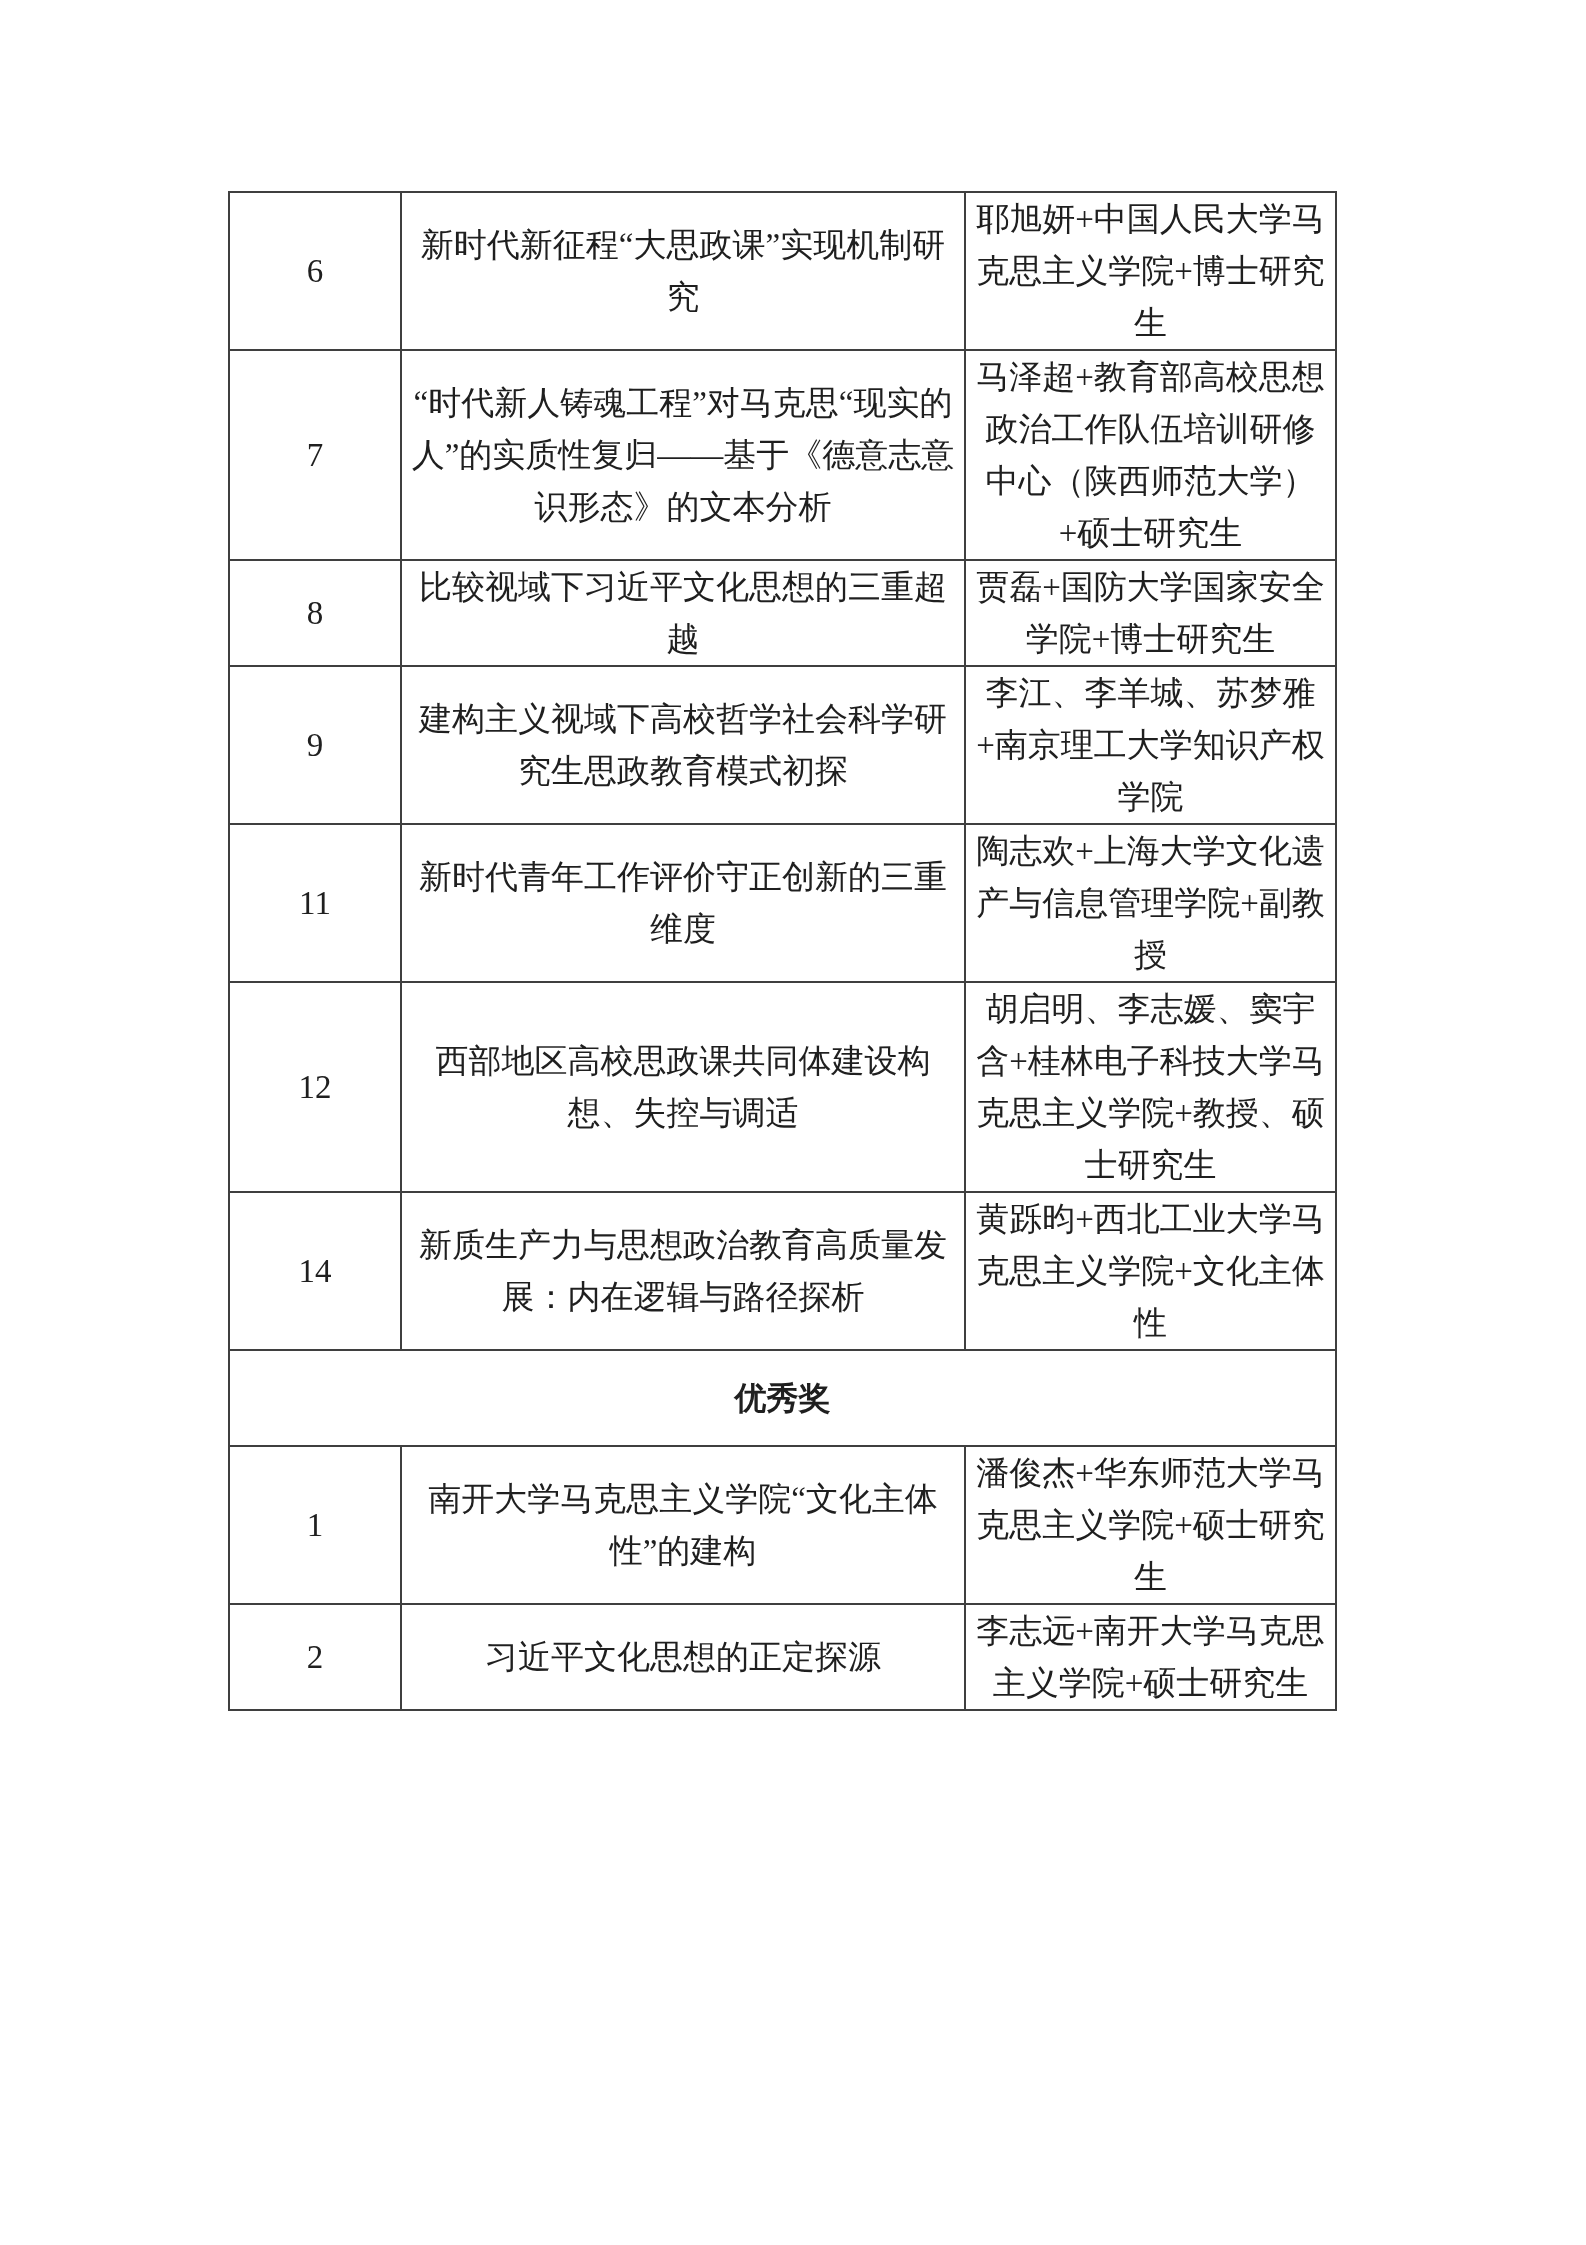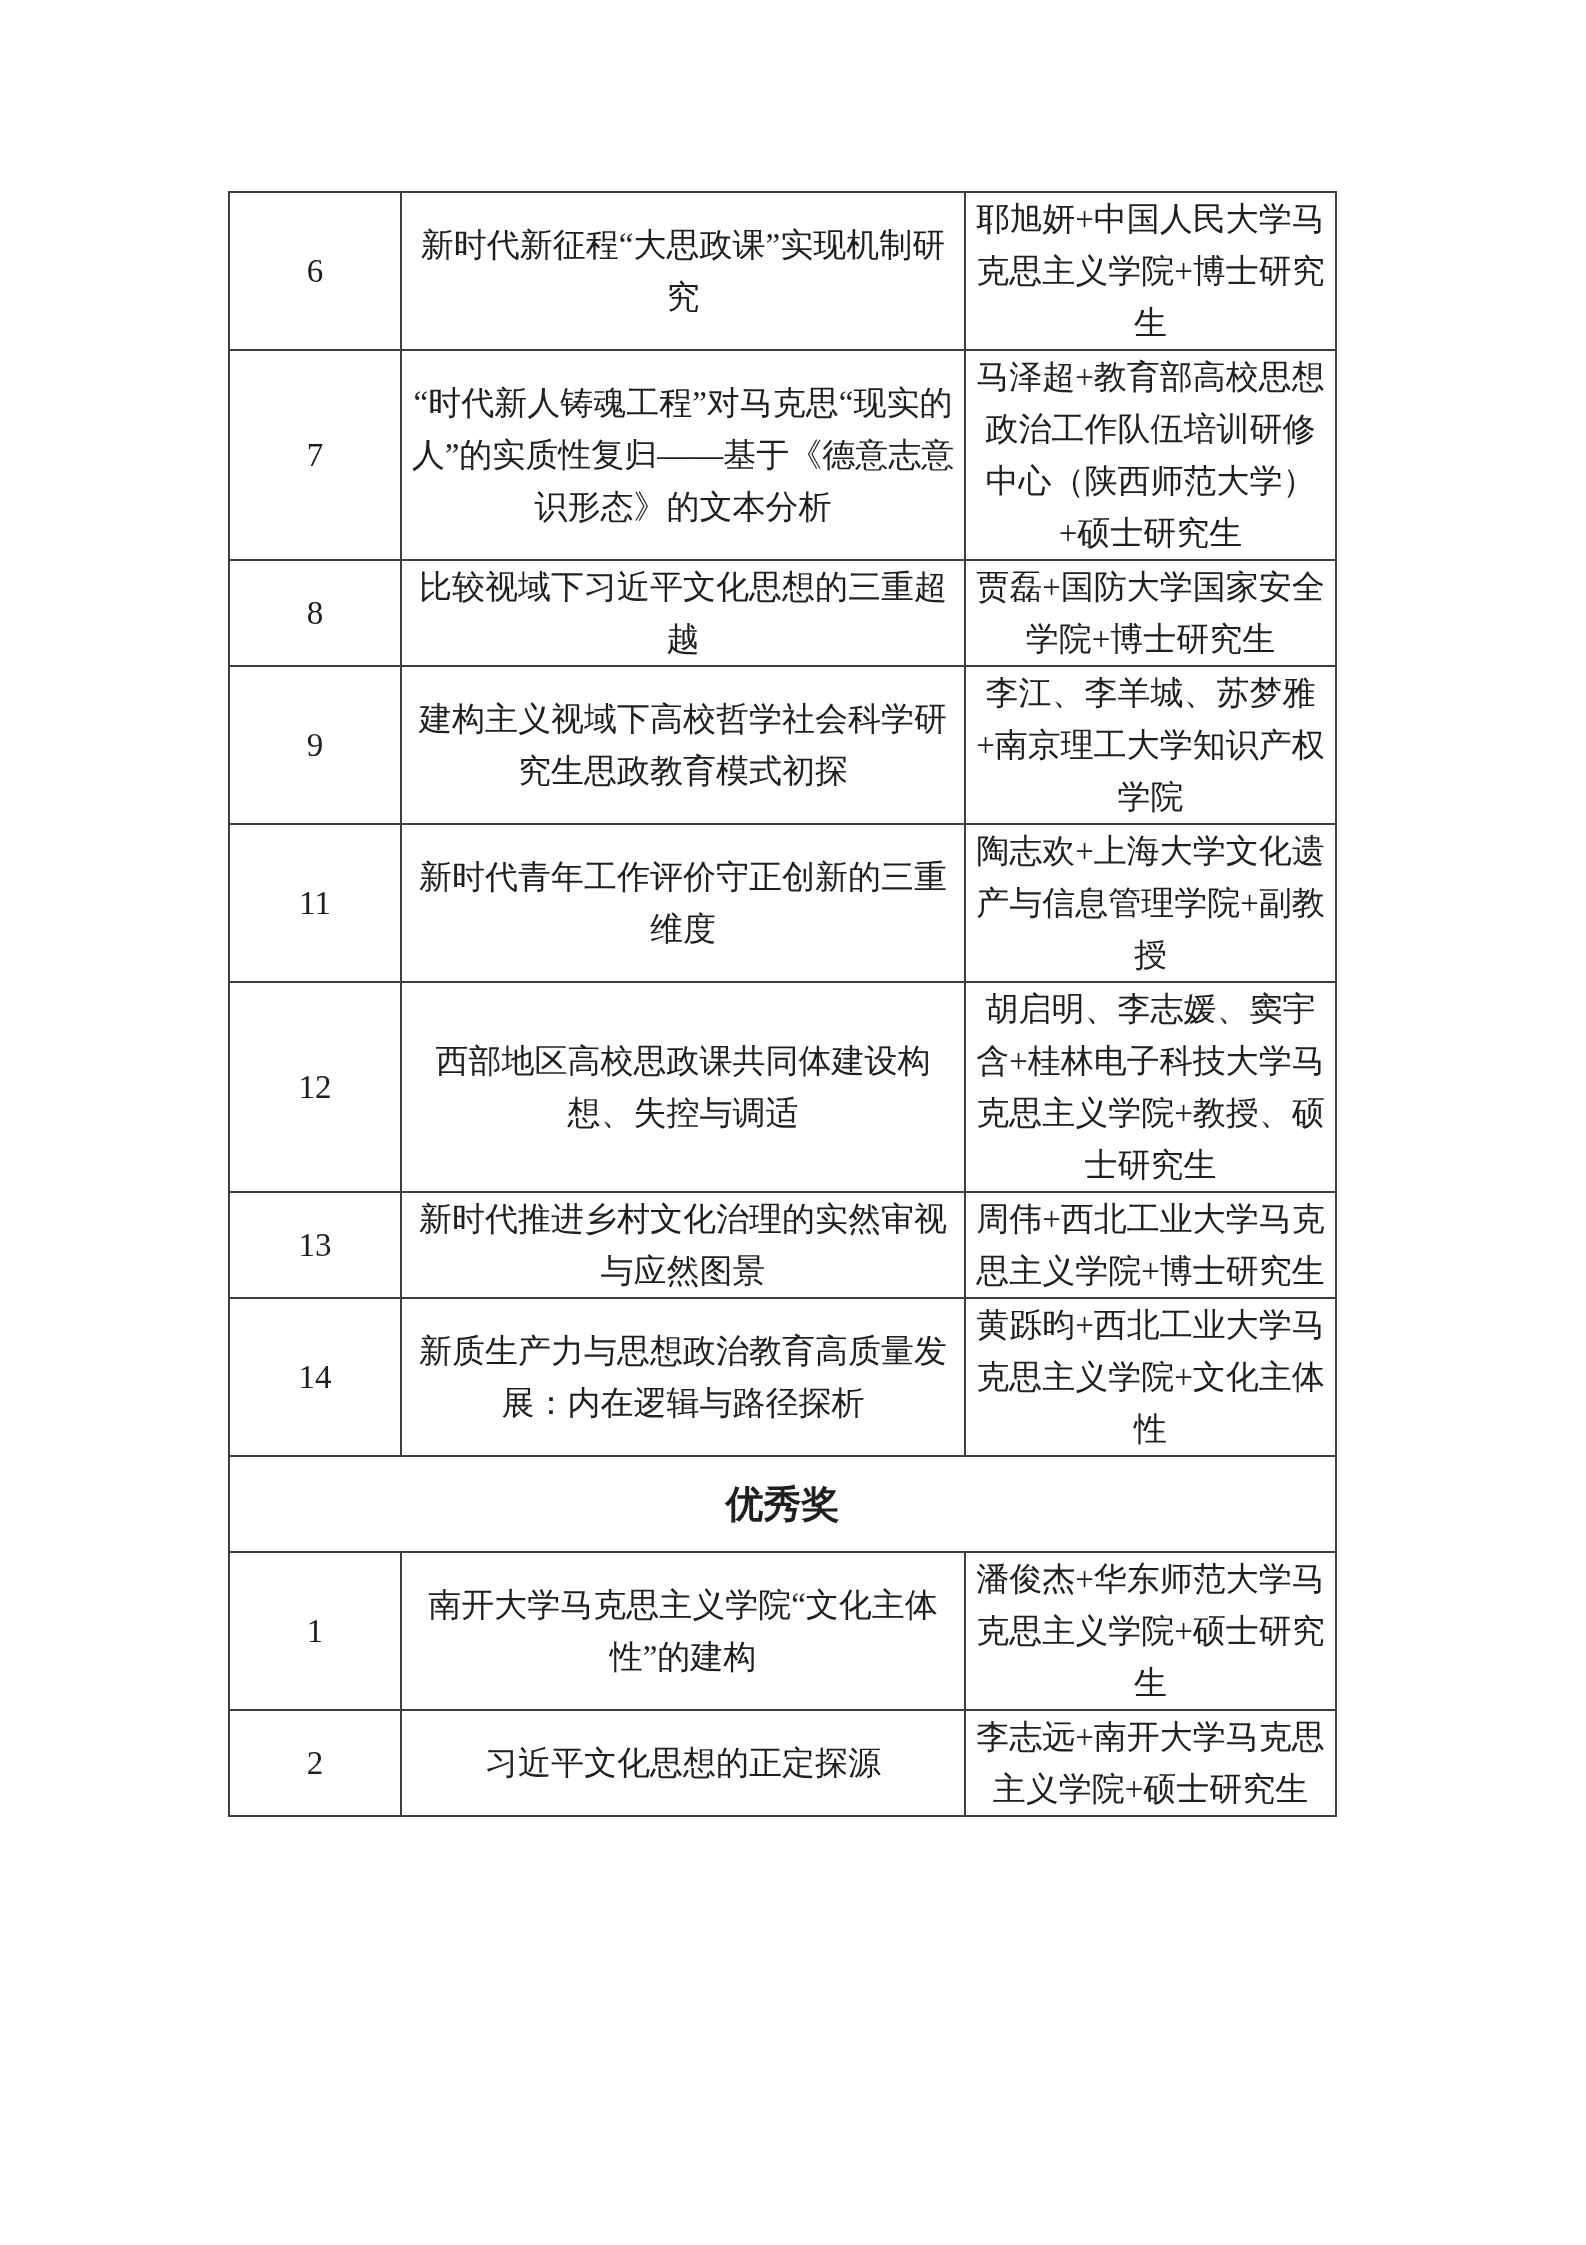--- a/index.html
+++ b/index.html
@@ -28,21 +28,21 @@
   }
   td.no-cell{font-size:31px;}
   
   tr.h2 td{height:104px;}
   tr.h3 td{height:156px;}
   tr.h4 td{height:208px;}
   tr.section-row td{
     height:94px;
     font-family:Liberation Sans, sans-serif;
     font-weight:bold;
-    font-size:38px;
+    font-size:32px;
     line-height:94px;
     padding:0;
   }
 </style>
 </head>
 <body>
 
 <div class="page">
   <table class="awards">
     <colgroup>
@@ -74,25 +74,20 @@
       <tr class="h3">
         <td class="no-cell">11</td>
         <td class="title-cell">新时代青年工作评价守正创新的三重维度</td>
         <td class="author-cell">陶志欢+上海大学文化遗产与信息管理学院+副教授</td>
       </tr>
       <tr class="h4">
         <td class="no-cell">12</td>
         <td class="title-cell">西部地区高校思政课共同体建设构想、失控与调适</td>
         <td class="author-cell">胡启明、李志媛、窦宇含+桂林电子科技大学马克思主义学院+教授、硕士研究生</td>
       </tr>
-      <tr class="h2">
-        <td class="no-cell">13</td>
-        <td class="title-cell">新时代推进乡村文化治理的实然审视与应然图景</td>
-        <td class="author-cell">周伟+西北工业大学马克思主义学院+博士研究生</td>
-      </tr>
       <tr class="h3">
         <td class="no-cell">14</td>
         <td class="title-cell">新质生产力与思想政治教育高质量发展：内在逻辑与路径探析</td>
         <td class="author-cell">黄跞昀+西北工业大学马克思主义学院+文化主体性</td>
       </tr>
 
       <tr class="section-row">
         <td colspan="3">优秀奖</td>
       </tr>
 

